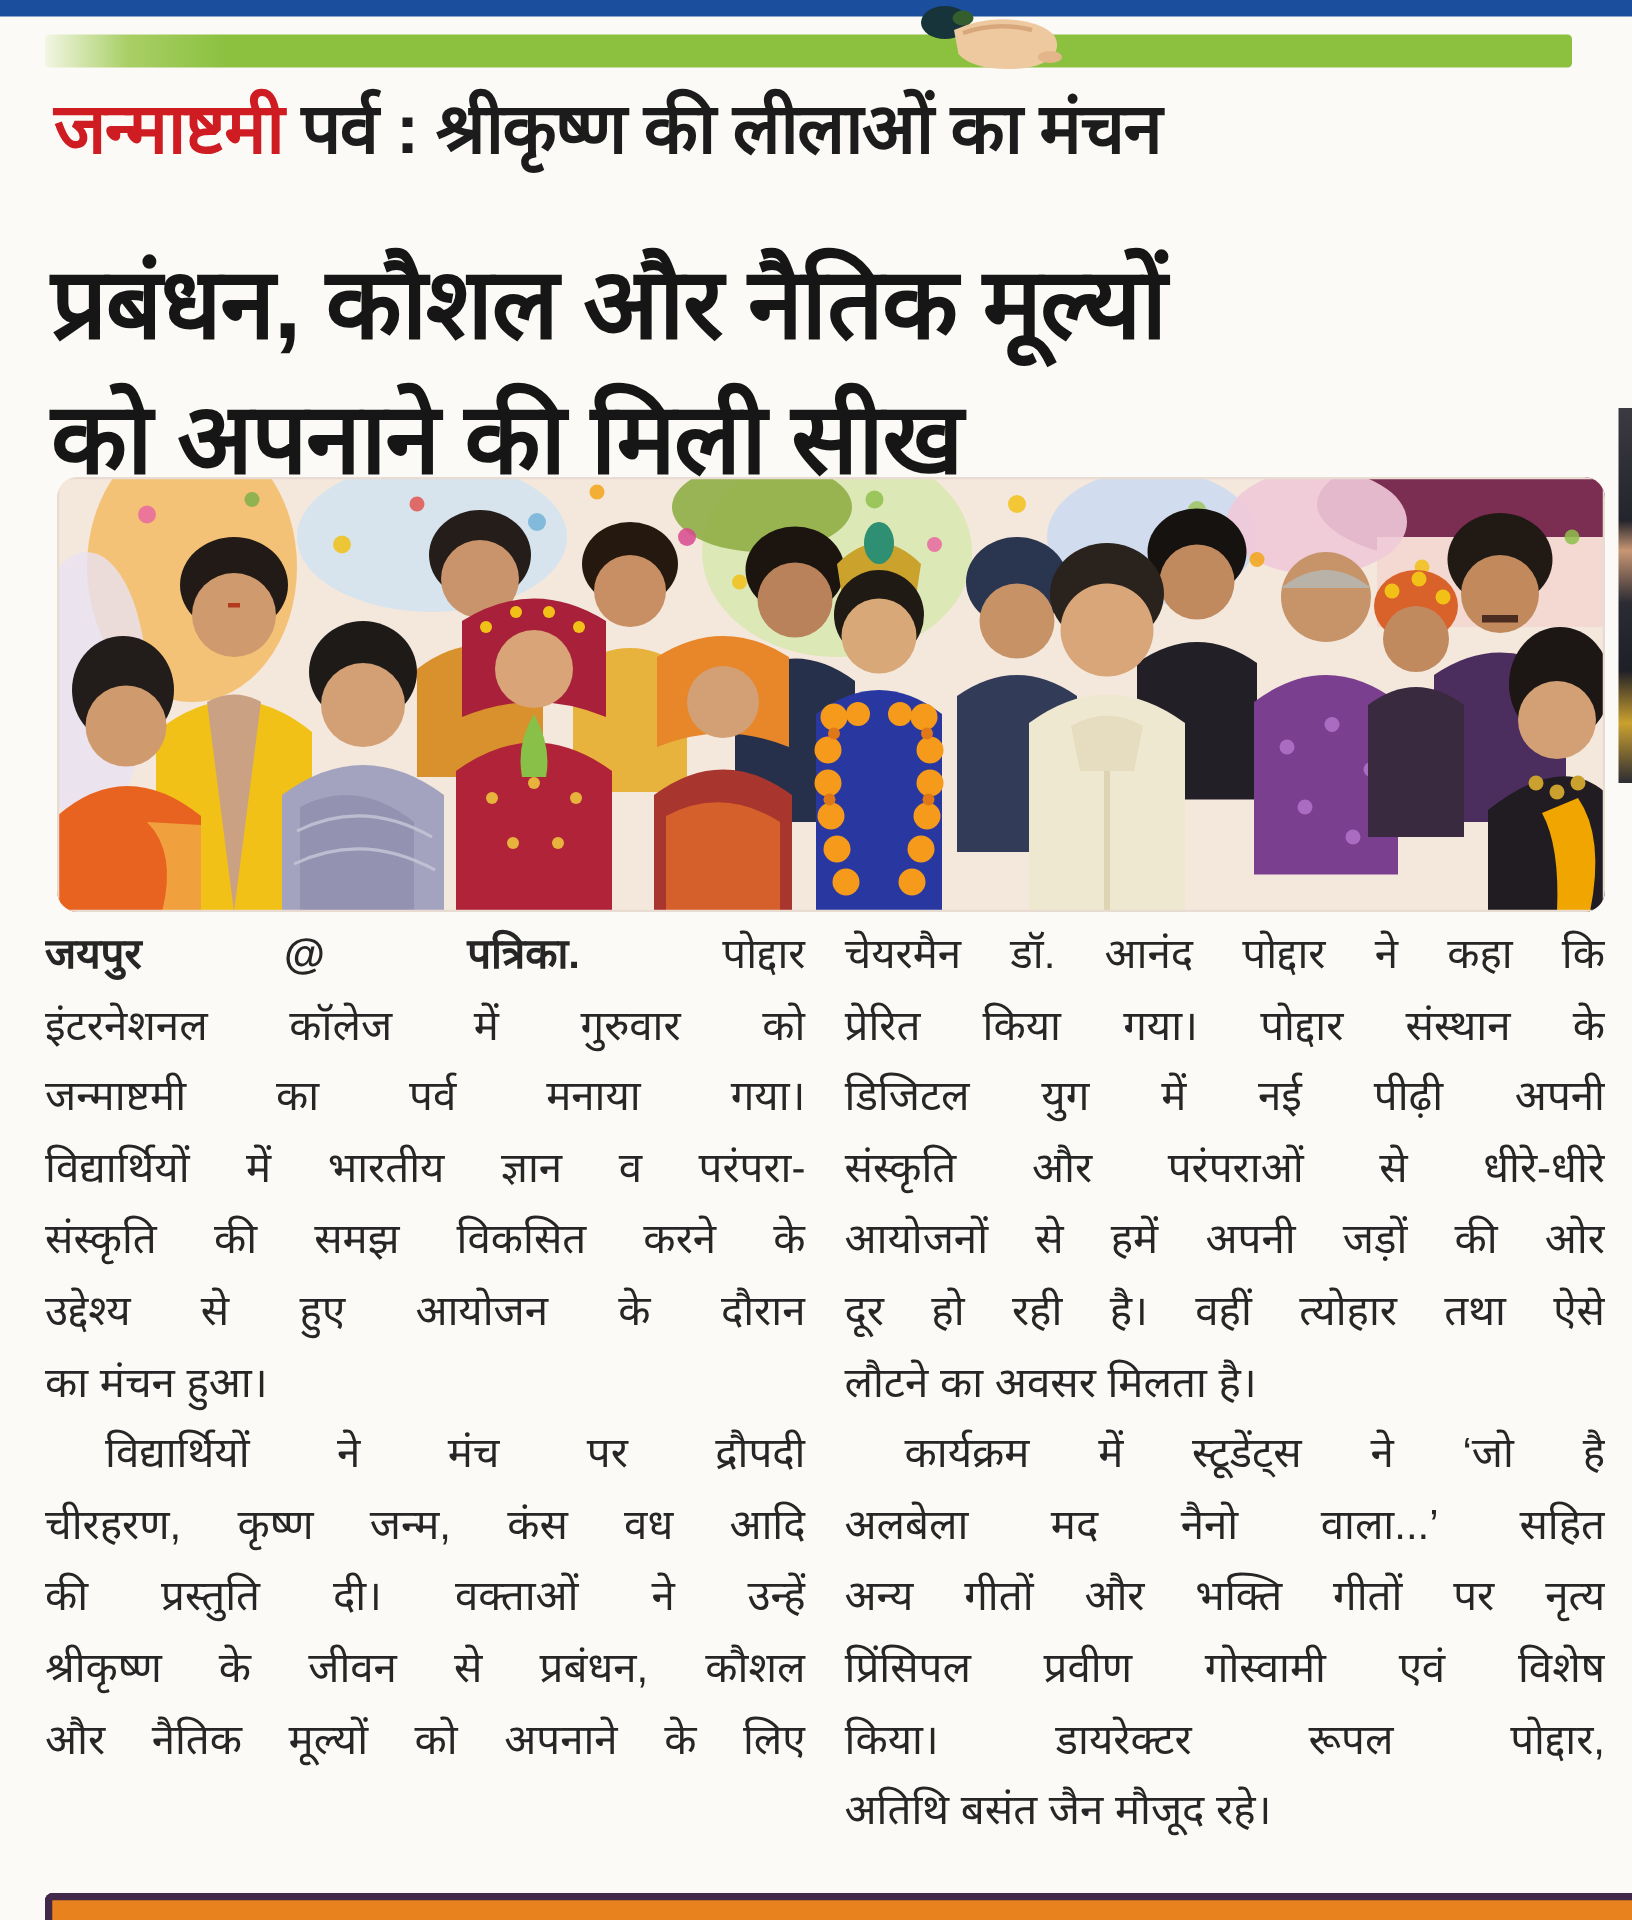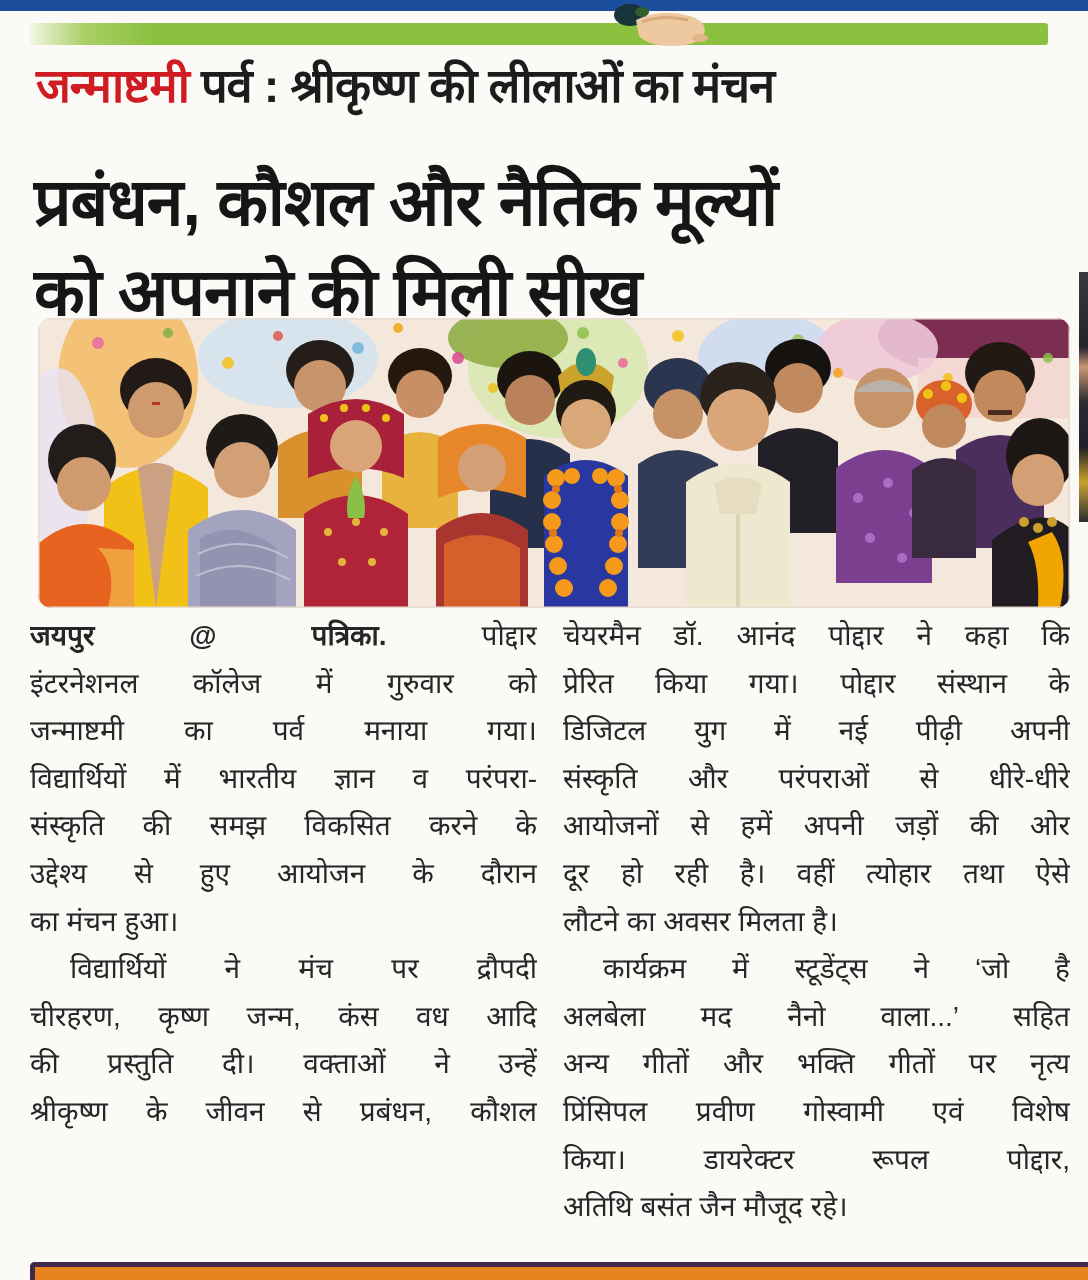--- a/index.html
+++ b/index.html
@@ -277,20 +277,21 @@
       <div class="bodyline just">इंटरनेशनल कॉलेज में गुरुवार को</div>
       <div class="bodyline just">जन्माष्टमी का पर्व मनाया गया।</div>
       <div class="bodyline just">विद्यार्थियों में भारतीय ज्ञान व परंपरा-</div>
       <div class="bodyline just">संस्कृति की समझ विकसित करने के</div>
       <div class="bodyline just">उद्देश्य से हुए आयोजन के दौरान</div>
       <div class="bodyline">का मंचन हुआ।</div>
       <div class="bodyline just ind">विद्यार्थियों ने मंच पर द्रौपदी</div>
       <div class="bodyline just">चीरहरण, कृष्ण जन्म, कंस वध आदि</div>
       <div class="bodyline just">की प्रस्तुति दी। वक्ताओं ने उन्हें</div>
       <div class="bodyline just">श्रीकृष्ण के जीवन से प्रबंधन, कौशल</div>
+      <div class="bodyline just">और नैतिक मूल्यों को अपनाने के लिए</div>
     </div>
   <div class="col" id="col-1">
       <div class="bodyline just">चेयरमैन डॉ. आनंद पोद्दार ने कहा कि</div>
       <div class="bodyline just">प्रेरित किया गया। पोद्दार संस्थान के</div>
       <div class="bodyline just">डिजिटल युग में नई पीढ़ी अपनी</div>
       <div class="bodyline just">संस्कृति और परंपराओं से धीरे-धीरे</div>
       <div class="bodyline just">आयोजनों से हमें अपनी जड़ों की ओर</div>
       <div class="bodyline just">दूर हो रही है। वहीं त्योहार तथा ऐसे</div>
       <div class="bodyline">लौटने का अवसर मिलता है।</div>
       <div class="bodyline just ind">कार्यक्रम में स्टूडेंट्स ने ‘जो है</div>

